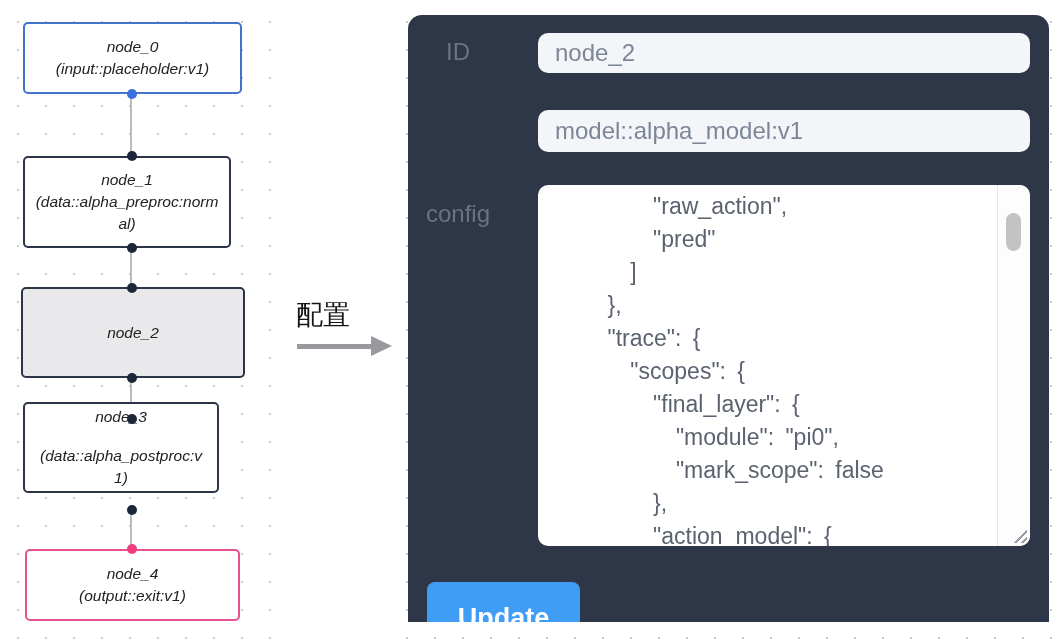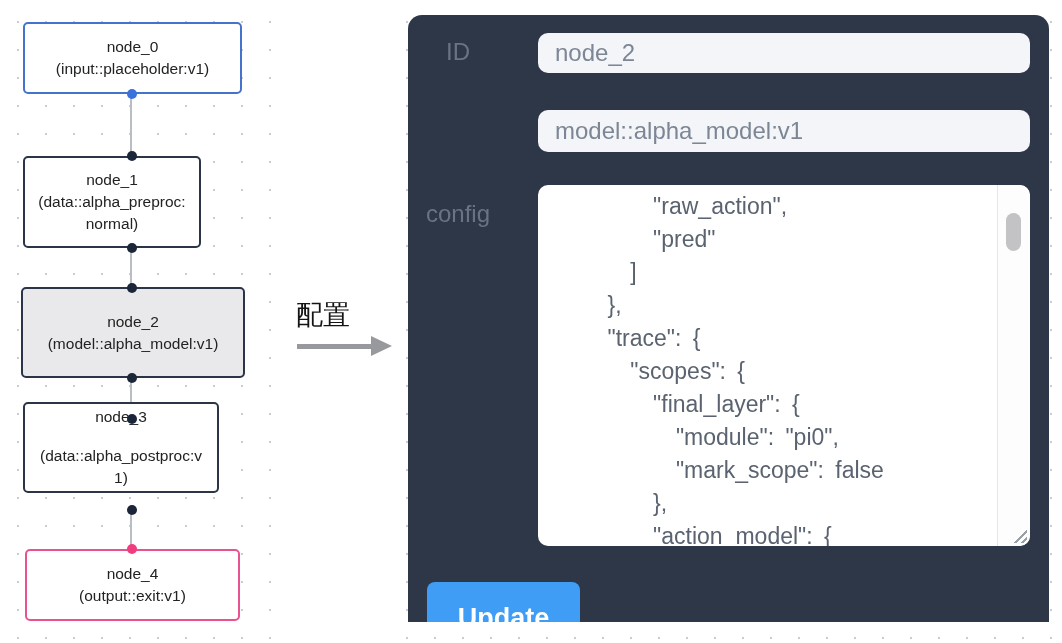--- a/index.html
+++ b/index.html
@@ -6,21 +6,21 @@
   html,body { width:1062px; height:643px; background:#ffffff; overflow:hidden;
               font-family:"Liberation Sans", sans-serif; }
   .stage { position:relative; width:1062px; height:643px; background:#fff; }
 
   
   .dotgrid {
     background-image: radial-gradient(circle, #c9ccd0 1.2px, rgba(0,0,0,0) 1.4px);
     background-size: 28px 28px;
     background-position: 4px 8px;
   }
-  .canvas  { position:absolute; left:0; top:0; width:281px; height:643px; }
+  .canvas  { position:absolute; left:0; top:0; width:281px; height:643px;font-style:italic; }
   .rwrap   { position:absolute; left:389px; top:0; width:673px; height:643px; }
 
   
   .edge { position:absolute; left:130px; width:2px; background:#b9bdc4; }
   .node {
     position:absolute; background:#ffffff; border-radius:5px;
     display:flex; flex-direction:column; align-items:center; justify-content:center;
     text-align:center; color:#222; font-size:15.5px; line-height:22px;
     word-break:break-all; padding:2px 10px;
   }
@@ -99,28 +99,27 @@
     <div class="edge" style="top:94px;  height:62px;"></div>
     <div class="edge" style="top:248px; height:40px;"></div>
     <div class="edge" style="top:378px; height:41px;"></div>
     <div class="edge" style="top:510px; height:39px;"></div>
 
     <div class="node n-input" style="left:23px; top:22px; width:219px; height:72px;">
       <div class="nm">node_0</div>
       <div>(input::placeholder:v1)</div>
     </div>
 
-    <div class="node n-default" style="left:23px; top:156px; width:178px; height:92px;">
+    <div class="node n-default" style="left:23px; top:156px; width:208px; height:92px;">
       <div class="nm">node_1</div>
       <div>(data::alpha_preproc:normal)</div>
     </div>
 
     <div class="node n-selected" style="left:21px; top:287px; width:224px; height:91px;">
       <div class="nm">node_2</div>
-      <div>(model::alpha_model:v1)</div>
     </div>
 
     <div class="node n-default" style="left:23px; top:402px; width:196px; height:91px;justify-content:space-between;">
       <div class="nm">node_3</div>
       <div>(data::alpha_postproc:v1)</div>
     </div>
 
     <div class="node n-output" style="left:25px; top:549px; width:215px; height:72px;">
       <div class="nm">node_4</div>
       <div>(output::exit:v1)</div>

